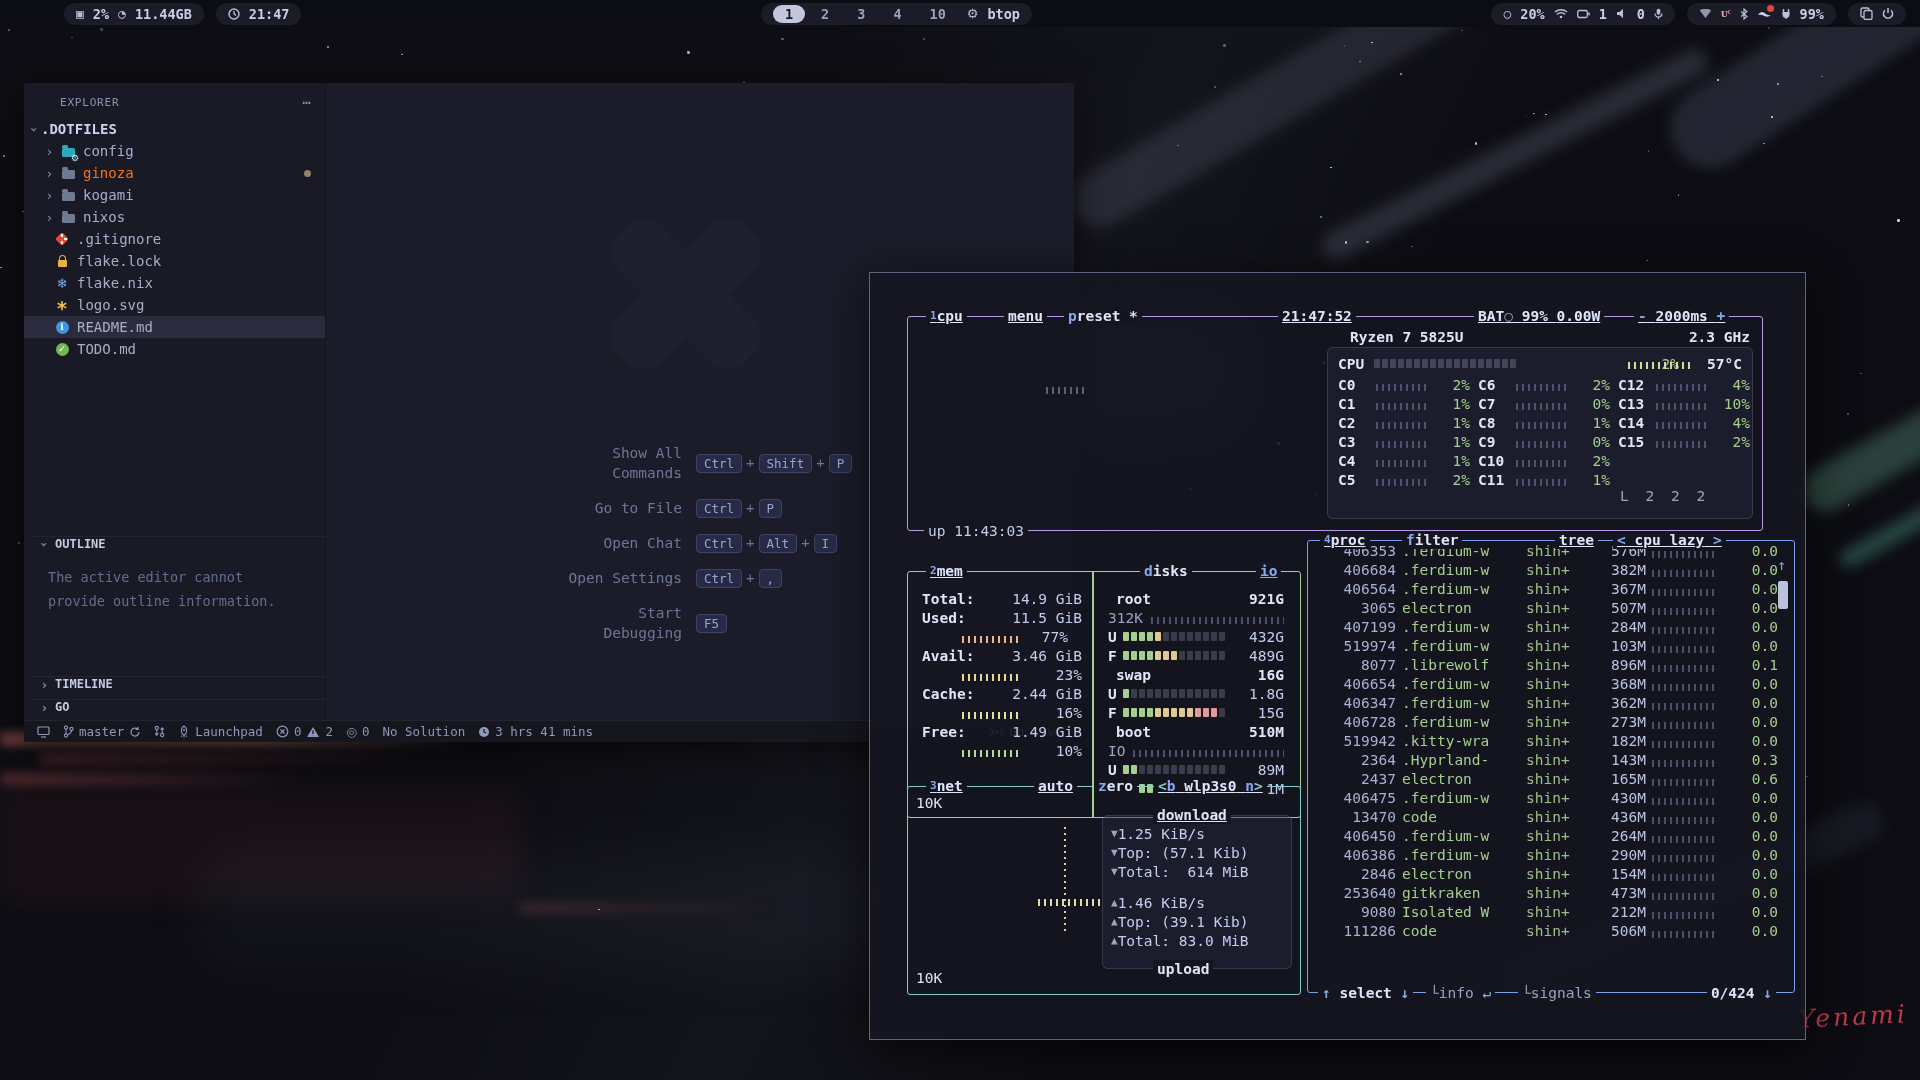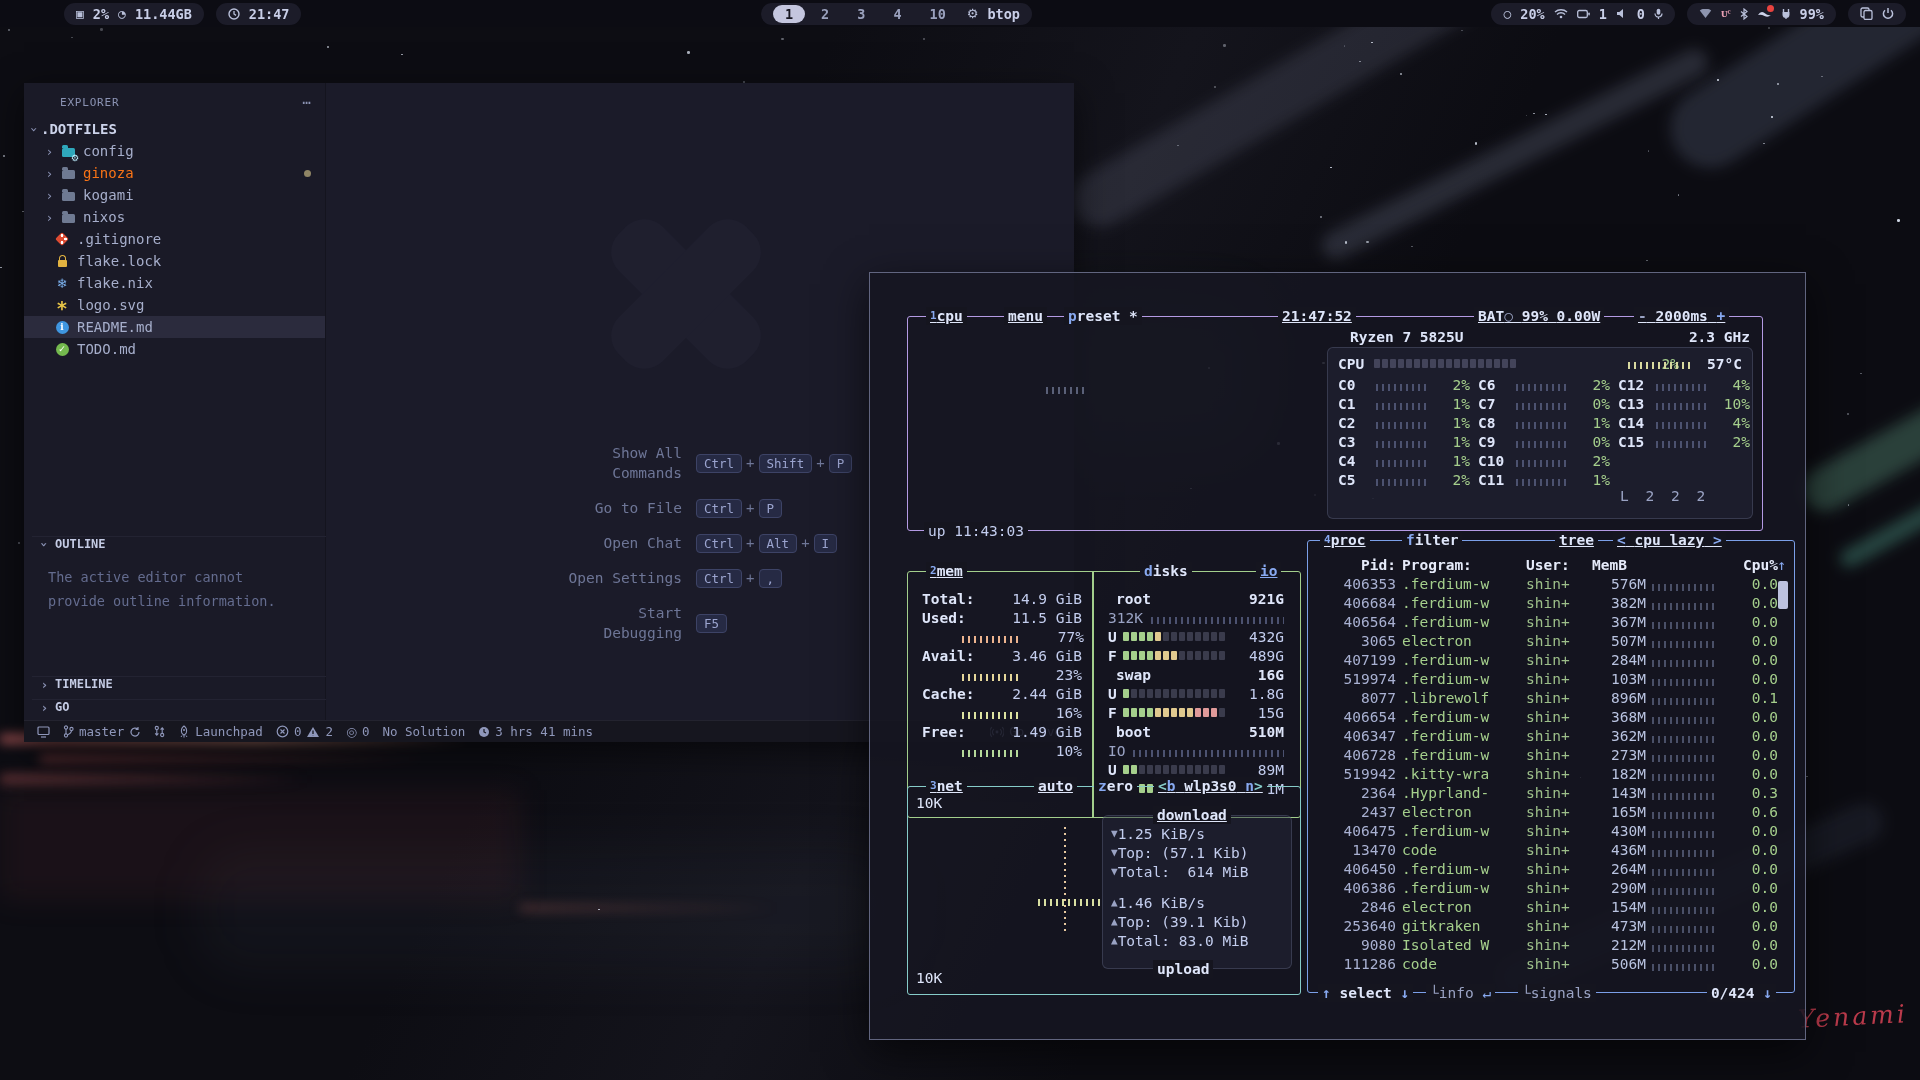--- a/index.html
+++ b/index.html
@@ -657,21 +657,21 @@
     </div>
 
     <div class="bbox" style="left:37px;top:267px;width:392px;height:245px;border-color:#a3cf8c;margin-top:31px;">
       <span class="chip" style="left:18px;"><span class="sup">2</span><span>mem</span></span>
       <span class="chip" style="left:232px;"><span class="fl">disks</span></span>
       <span class="chip bluec" style="left:348px;">io</span>
       <div class="abs" style="left:184px;top:0;width:1.5px;height:100%;background:#a3cf8c;"></div>
       <div class="abs" id="mem-col" style="left:0;top:17px;width:184px;">
           <div class="line19" style="padding: 0px 10px 0px 14px;"><span class="boldw">Total:</span><span style="margin-left: auto;">14.9 GiB</span></div>
           <div class="line19" style="padding: 0px 10px 0px 14px;"><span class="boldw">Used:</span><span style="margin-left: auto;">11.5 GiB</span></div>
-          <div class="line19" style="padding: 0px 8px 0px 14px; text-align: right;"><span class="dot" style="width: 60px; margin-left: 40px; margin-top: 6px; --dc: #edb48f;"></span><span style="margin-left: auto;">77%</span></div>
+          <div class="line19" style="padding: 0px 24px 0px 14px; text-align: right;"><span class="dot" style="width: 60px; margin-left: 40px; margin-top: 6px; --dc: #edb48f;"></span><span style="margin-left: auto;">77%</span></div>
           <div class="line19" style="padding: 0px 10px 0px 14px;"><span class="boldw">Avail:</span><span style="margin-left: auto;">3.46 GiB</span></div>
           <div class="line19" style="padding: 0px 10px 0px 14px;"><span class="dot" style="width: 60px; margin-left: 40px; margin-top: 6px; --dc: #e5d79a;"></span><span style="margin-left: auto;">23%</span></div>
           <div class="line19" style="padding: 0px 10px 0px 14px;"><span class="boldw">Cache:</span><span style="margin-left: auto;">2.44 GiB</span></div>
           <div class="line19" style="padding: 0px 10px 0px 14px;"><span class="dot" style="width: 60px; margin-left: 40px; margin-top: 6px; --dc: #dce2a0;"></span><span style="margin-left: auto;">16%</span></div>
           <div class="line19" style="padding: 0px 10px 0px 14px;"><span class="boldw">Free:</span><span style="margin-left: auto;">1.49 GiB</span></div>
           <div class="line19" style="padding: 0px 10px 0px 14px;"><span class="dot" style="width: 60px; margin-left: 40px; margin-top: 6px; --dc: #b5d99a;"></span><span style="margin-left: auto;">10%</span></div>
         </div>
       <div class="abs" id="disks-col" style="left:192px;top:17px;width:192px;">
           <div class="line19" style="padding: 0px 8px;"><span class="boldw" style="margin-left: 8px;">root</span><span class="boldw" style="margin-left: auto;">921G</span></div>
           <div class="line19" style="padding: 0px 8px;"><span class="grayc">312K</span><span class="dot" style="flex: 1 1 0%; margin: 6px 0px 0px 8px; --dc: #4c5270;"></span></div>
@@ -710,28 +710,20 @@
         <span class="chipb" style="left:50px;bottom:-10px;">upload</span>
       </div>
     </div>
 
     <div class="bbox" style="left:437px;top:267px;width:486px;height:451px;border-color:#7b9fe8;">
       <span class="chip" style="left:12px;"><span class="sup">4</span><span>proc</span></span>
       <span class="chip" style="left:94px;"><span class="fl">filter</span></span>
       <span class="chip" style="left:247px;">tree</span>
       <span class="chip" style="left:305px;"><span class="bluec">&lt;</span> <span>cpu lazy</span> <span class="bluec">&gt;</span></span>
 
-      <div class="prochead" style="margin-top:14px;">
-        <span style="text-align:right;">Pid:</span>
-        <span>Program:</span>
-        <span>User:</span>
-        <span>MemB</span>
-        <span></span>
-        <span style="text-align:right;">Cpu%</span>
-      </div>
       <span class="abs bluec" style="right:8px;top:16px;">↑</span>
       <div id="proc-rows">
           <div class="procrow">
             <span class="pid">406353</span>
             <span class="prog">.ferdium-w</span>
             <span class="usr">shin+</span>
             <span class="memb">576M</span>
             <span class="dot" style="width: 62px; margin-top: 8px; --dc: #4a5068;"></span>
             <span class="cpu">0.0</span>
           </div>

